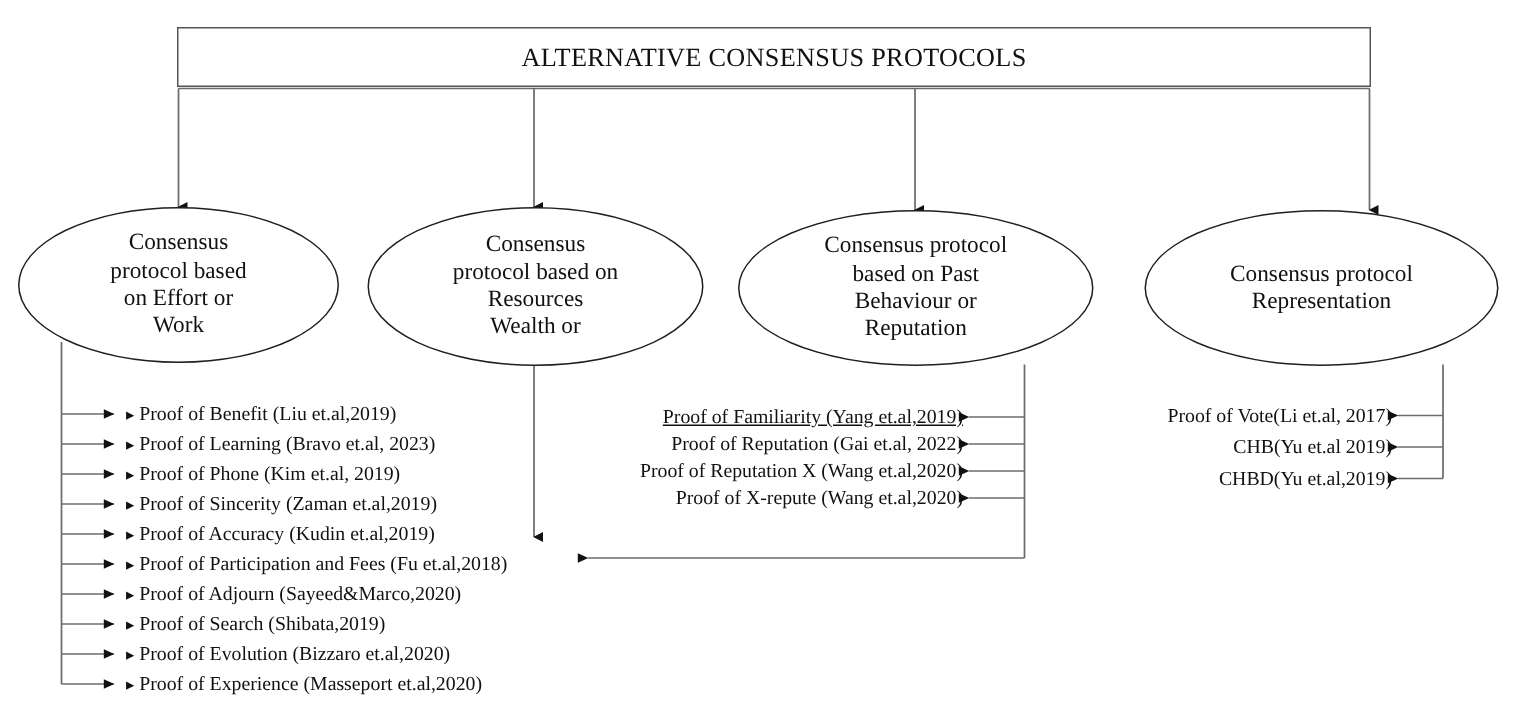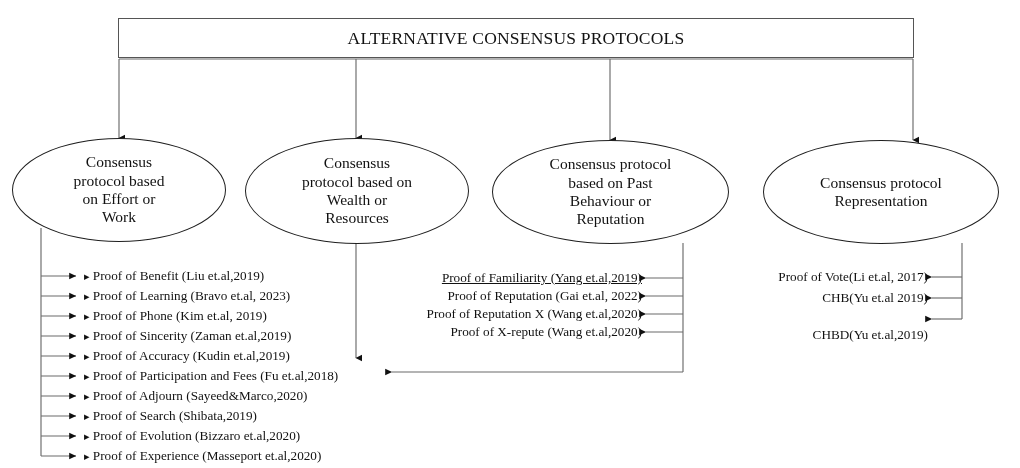--- a/index.html
+++ b/index.html
@@ -126,22 +126,22 @@
       <div>protocol based</div>
       <div>on Effort or</div>
       <div>Work</div>
     </div>
   </div>
 
   <div class="ellipse" style="left:245px;top:138px;width:224px;height:106px;">
     <div class="etext">
       <div>Consensus</div>
       <div>protocol based on</div>
+      <div>Resources</div>
       <div>Wealth or</div>
-      <div>Resources</div>
     </div>
   </div>
 
   <div class="ellipse" style="left:492px;top:140px;width:237px;height:104px;">
     <div class="etext">
       <div>Consensus protocol</div>
       <div>based on Past</div>
       <div>Behaviour or</div>
       <div>Reputation</div>
     </div>
@@ -170,16 +170,16 @@
   <div class="leaf-list" style="left:380px;top:0;width:262px;">
     <div class="leaf right" style="top:271px;text-decoration:underline;"><span>Proof of Familiarity (Yang et.al,2019)</span></div>
     <div class="leaf right" style="top:289px;"><span>Proof of Reputation (Gai et.al, 2022)</span></div>
     <div class="leaf right" style="top:307px;"><span>Proof of Reputation X (Wang et.al,2020)</span></div>
     <div class="leaf right" style="top:325px;"><span>Proof of X-repute (Wang et.al,2020)</span></div>
   </div>
 
   <div class="leaf-list" style="left:700px;top:0;width:228px;">
     <div class="leaf right" style="top:270px;"><span>Proof of Vote(Li et.al, 2017)</span></div>
     <div class="leaf right" style="top:291px;"><span>CHB(Yu et.al 2019)</span></div>
-    <div class="leaf right" style="top:328px;"><span>CHBD(Yu et.al,2019)</span></div>
+    <div class="leaf right" style="top:312px;"><span>CHBD(Yu et.al,2019)</span></div>
   </div>
 
 </div>
 
 </body></html>

